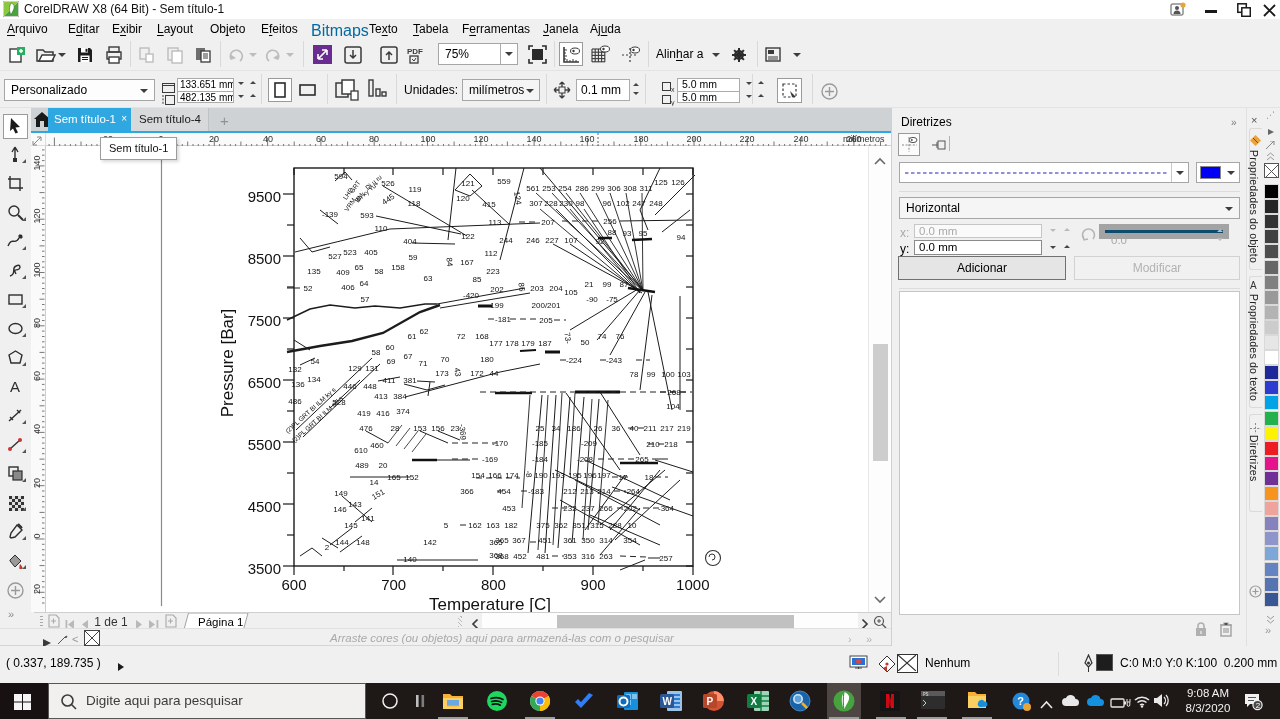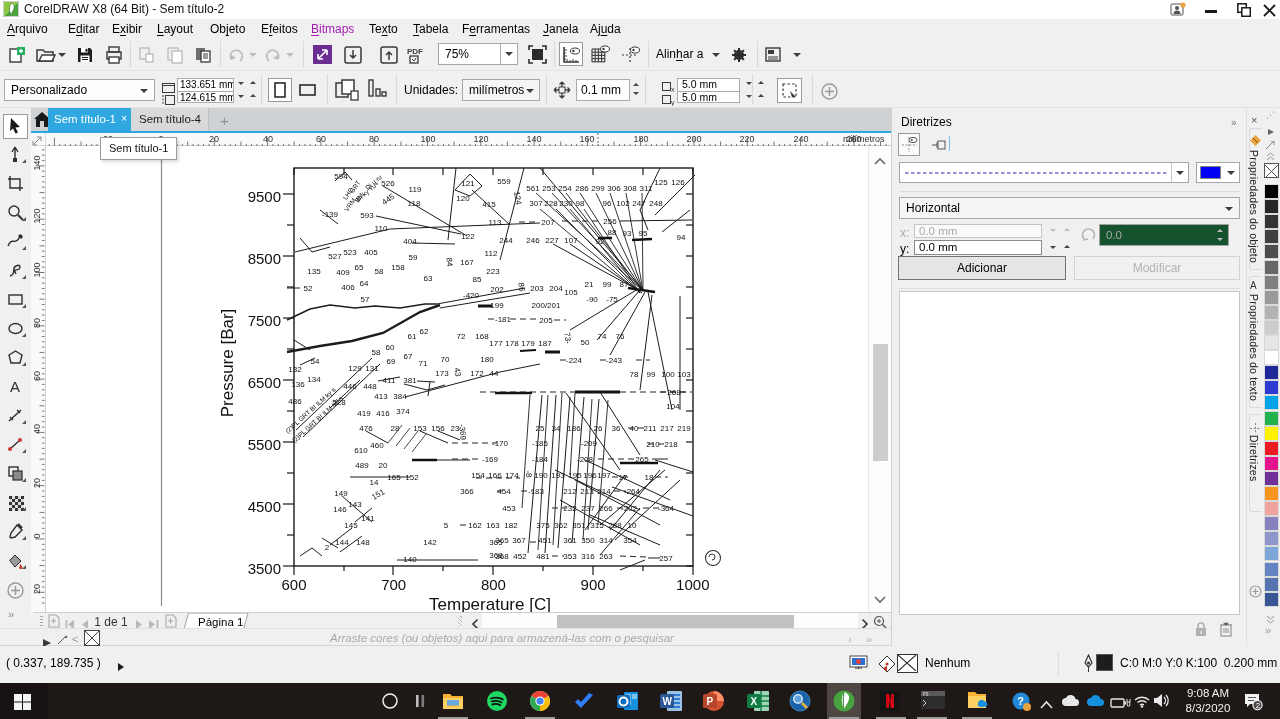--- a/index.html
+++ b/index.html
@@ -14,21 +14,21 @@
 u{text-decoration:underline;text-underline-offset:2px}
 
 </style></head><body>
 <div class="ab" style="left:0;top:0;width:1280px;height:19px;background:#fff">
 <div class="ab" style="left:3px;top:1px"><svg width="16" height="16" viewBox="0 0 16 16" style="">
         <rect x="0" y="0" width="16" height="16" fill="#fff" stroke="#8a8a8a" stroke-width="0.8"></rect>
         <path d="M1 15 L15 1 L15 15 Z" fill="#4aa43c"></path>
         <path d="M1 1 L15 1 L1 15 Z" fill="#8dc63f"></path>
         <path d="M8 2 C6 6 6 10 8 14 C9.5 10 12 8 11 4.5 C10 3 9 2 8 2 Z" fill="#fff" stroke="#2d6e2d" stroke-width="0.6"></path>
       </svg></div>
-<div class="ab" style="left:24px;top:2px;font-size:12px;color:#111">CorelDRAW X8 (64 Bit) - Sem título-2</div>
+<div class="ab" style="left:24px;top:2px;font-size:12px;color:#111">CorelDRAW X8 (64 Bit) - Sem título-1</div>
 <div class="ab" style="left:1170px;top:2px"><svg width="16" height="15" viewBox="0 0 16 15" style="">
         <rect x="1" y="2" width="12" height="11" rx="1" fill="none" stroke="#555"></rect>
         <circle cx="7" cy="6" r="2" fill="#555"></circle>
         <path d="M3.5 12 a3.5 3.5 0 0 1 7 0" fill="#555"></path>
         <circle cx="13" cy="3" r="2.6" fill="#e8a33d"></circle>
       </svg></div>
 <div class="ab" style="left:1205px;top:10px;width:12px;height:3px;background:#1a1a1a"></div>
 <div class="ab" style="left:1237px;top:3px"><svg width="14" height="14" viewBox="0 0 14 14" style="">
         <rect x="0.8" y="0.8" width="8.5" height="8.5" fill="none" stroke="#1a1a1a" stroke-width="1.5"></rect>
         <rect x="4.8" y="4.8" width="8.5" height="8.5" fill="#fff" stroke="#1a1a1a" stroke-width="1.5"></rect>
@@ -37,21 +37,21 @@
         <path d="M1 1 L12 12 M12 1 L1 12" stroke="#1a1a1a" stroke-width="1.8"></path>
       </svg></div>
 </div>
 <div class="ab" style="left:0;top:19px;width:1280px;height:19px;background:#f0f0f0;border-bottom:1px solid #f0f0f0">
 <div class="ab" style="left:7px;top:3px;font-size:12px;color:#000"><u>A</u>rquivo</div>
 <div class="ab" style="left:68px;top:3px;font-size:12px;color:#000">E<u>d</u>itar</div>
 <div class="ab" style="left:112px;top:3px;font-size:12px;color:#000">E<u>x</u>ibir</div>
 <div class="ab" style="left:157px;top:3px;font-size:12px;color:#000"><u>L</u>ayout</div>
 <div class="ab" style="left:210px;top:3px;font-size:12px;color:#000">Ob<u>j</u>eto</div>
 <div class="ab" style="left:261px;top:3px;font-size:12px;color:#000">E<u>f</u>eitos</div>
-<div class="ab" style="left:311px;top:3px;font-size:12px;color:#a21caf"><u>B</u>itmaps</div>
+<div class="ab" style="left:311px;top:3px;font-size:16px;color:#0369a1"><u>B</u>itmaps</div>
 <div class="ab" style="left:369px;top:3px;font-size:12px;color:#000">Te<u>x</u>to</div>
 <div class="ab" style="left:413px;top:3px;font-size:12px;color:#000"><u>T</u>abela</div>
 <div class="ab" style="left:462px;top:3px;font-size:12px;color:#000">F<u>e</u>rramentas</div>
 <div class="ab" style="left:543px;top:3px;font-size:12px;color:#000"><u>J</u>anela</div>
 <div class="ab" style="left:590px;top:3px;font-size:12px;color:#000">Aj<u>u</u>da</div>
 </div>
 <div class="ab" style="left:0;top:38px;width:1280px;height:33px;background:#f0f0f0;border-bottom:1px solid #e3e3e3">
 <div class="ab" style="left:8px;top:8px"><svg width="18" height="18" viewBox="0 0 18 18" style="">
         <rect x="2" y="3" width="11" height="13" fill="#fff" stroke="#3a3a3a" stroke-width="1.4"></rect>
         <rect x="9" y="1" width="8" height="8" fill="#27ae60"></rect>
@@ -191,21 +191,21 @@
     </div>
 <div class="ab" style="left:162px;top:8px"><svg width="13" height="10" viewBox="0 0 13 10" style="">
         <rect x="0.5" y="0.5" width="12" height="9" fill="none" stroke="#3a3a3a"></rect>
         <path d="M0.5 2.5 h12" stroke="#3a3a3a"></path>
       </svg></div>
 <div class="ab" style="left:162px;top:20px"><svg width="13" height="10" viewBox="0 0 13 10" style="">
         <rect x="3.5" y="0.5" width="9" height="9" fill="none" stroke="#3a3a3a"></rect>
         <path d="M1 0 v10" stroke="#3a3a3a" stroke-dasharray="2 1.4"></path>
       </svg></div>
 <div class="fld" style="left:177px;top:7px;width:57px;height:12.5px;border-bottom:none;font-size:10px;line-height:11px;padding-left:2px">133.651 mm</div>
-<div class="fld" style="left:177px;top:19.5px;width:57px;height:12.5px;font-size:10px;line-height:11px;padding-left:2px">124.615 mm</div>
+<div class="fld" style="left:177px;top:19.5px;width:57px;height:12.5px;font-size:10px;line-height:11px;padding-left:2px">482.135 mm</div>
 <div class="ab sd" style="left:238px;top:11px"></div>
     <div class="ab su" style="left:250px;top:10px"></div>
 <div class="ab sd" style="left:238px;top:24px"></div>
     <div class="ab su" style="left:250px;top:23px"></div>
 <div class="sep" style="left:261px"></div>
 <div class="ab" style="left:268px;top:7px;width:24px;height:24px;background:#fff;border:1px solid #9a9a9a"></div>
 <div class="ab" style="left:274px;top:11px"><svg width="12" height="16" viewBox="0 0 12 16" style="">
         <rect x="1" y="1" width="10" height="14" fill="none" stroke="#2b2b2b" stroke-width="1.6"></rect>
       </svg></div>
 <div class="ab" style="left:299px;top:12px"><svg width="17" height="13" viewBox="0 0 17 13" style="">
@@ -1220,21 +1220,21 @@
 <div class="ab sd" style="left:158px;top:121px;border-top-color:#bbb"></div>
     <div class="ab su" style="left:172px;top:120px;border-bottom-color:#bbb"></div>
 <div class="ab" style="left:8px;top:134px;font-size:12px;color:#000">y:</div>
 <div class="ab" style="left:22px;top:132px;width:128px;height:15px;background:#fff;border:1px solid #8a8a8a;font-size:11.5px;color:#000;line-height:13px;padding-left:4px">0.0 mm</div>
 <div class="ab sd" style="left:158px;top:138px"></div>
     <div class="ab su" style="left:172px;top:137px"></div>
 <div class="ab" style="left:189px;top:119px"><svg width="15" height="15" viewBox="0 0 15 15" style="">
         <path d="M3 12 a6 6 0 1 1 9 0" fill="none" stroke="#b5b5b5" stroke-width="1.6"></path>
         <path d="M2 9 L3 13 L7 12" fill="none" stroke="#b5b5b5" stroke-width="1.4"></path>
       </svg></div>
-<div class="ab" style="left:207px;top:116px;width:130px;height:22px;background:#14532d;border:1px solid #a3a3a3;font-size:11.5px;color:#a9a9a9;line-height:21px;padding-left:6px">0.0</div>
+<div class="ab" style="left:207px;top:116px;width:130px;height:15px;background:#0c4a6e;border:6px solid #a3a3a3;font-size:11.5px;color:#a9a9a9;line-height:21px;padding-left:6px">0.0</div>
 <div class="ab su" style="left:325px;top:121px;border-bottom-color:#bbb"></div>
     <div class="ab sd" style="left:325px;top:130px;border-top-color:#bbb"></div>
 <div class="ab" style="left:182px;top:148px;width:166px;height:24px;background:#f1f1f1;border:1px solid #d2d2d2;font-size:12px;color:#b2b2b2;text-align:center;line-height:22px">Modificar</div>
 <div class="ab" style="left:6px;top:148px;width:168px;height:24px;background:#e5e5e5;border:1px solid #707070;font-size:12px;color:#000;text-align:center;line-height:22px">Adicionar</div>
 <div class="ab" style="left:7px;top:180px;width:341px;height:1px;background:#dcdcdc"></div>
 <div class="ab" style="left:7px;top:183px;width:341px;height:324px;background:#fff;border:1px solid #c6c6c6"></div>
 <div class="ab" style="left:302px;top:514px"><svg width="14" height="15" viewBox="0 0 14 15" style="">
         <rect x="2" y="6" width="10" height="8" fill="#b0b0b0"></rect>
         <path d="M4 6 V4 a3 3 0 0 1 6 0 v2" fill="none" stroke="#b0b0b0" stroke-width="1.6"></path>
         <path d="M7 9 v3" stroke="#fff"></path>
@@ -1314,20 +1314,27 @@
 </div>
 <div class="ab" style="left:100px;top:137px;height:23px;background:#fff;border:1px solid #9c9c9c;white-space:nowrap;padding:4px 8px 0 8px;font-size:11px;color:#111;box-shadow:2px 2px 3px rgba(0,0,0,0.15);z-index:50">Sem título-1</div>
 <div class="ab" style="left:0;top:683px;width:1280px;height:36px;background:#1e1816;z-index:60">
 <div class="ab" style="left:0;top:0;width:48px;height:36px;background:#171211"></div>
 <div class="ab" style="left:14px;top:11px"><svg width="17" height="16" viewBox="0 0 17 16" style="">
         <rect x="0" y="0" width="8" height="7.5" fill="#f5f5f5"></rect>
         <rect x="9" y="0" width="8" height="7.5" fill="#f5f5f5"></rect>
         <rect x="0" y="8.5" width="8" height="7.5" fill="#f5f5f5"></rect>
         <rect x="9" y="8.5" width="8" height="7.5" fill="#f5f5f5"></rect>
       </svg></div>
+<div class="ab" style="left:48px;top:0;width:318px;height:36px;background:#f2f0ef;border:1px solid #565656">
+<div class="ab" style="left:11px;top:9px"><svg width="18" height="18" viewBox="0 0 18 18" style="">
+          <circle cx="7.5" cy="7.5" r="5.5" fill="none" stroke="#3b3b3b" stroke-width="1.6"></circle>
+          <path d="M11.5 11.5 L16 16" stroke="#3b3b3b" stroke-width="1.6"></path>
+        </svg></div>
+<div class="ab" style="left:37px;top:9px;font-size:13.5px;color:#3b3b3b">Digite aqui para pesquisar</div>
+</div>
 <div class="ab" style="left:381px;top:9px"><svg width="18" height="18" viewBox="0 0 18 18" style="">
         <circle cx="9" cy="9" r="7" fill="none" stroke="#f0f0f0" stroke-width="1.5"></circle>
       </svg></div>
 <div class="ab" style="left:414px;top:11px"><svg width="14" height="14" viewBox="0 0 14 14" style="">
         <rect x="2" y="1" width="2.6" height="12" fill="#bdbdbd"></rect>
         <rect x="7.5" y="1" width="2.6" height="12" fill="#7d7d7d"></rect>
       </svg></div>
 <div class="ab" style="left:442px;top:7px"><svg width="22" height="22" viewBox="0 0 22 22" style="">
         <path d="M1 4 L8 4 L10 6 L21 6 L21 19 L1 19 Z" fill="#f7b135"></path>
         <path d="M1 8 L21 8 L21 19 L1 19 Z" fill="#fcd063"></path>

